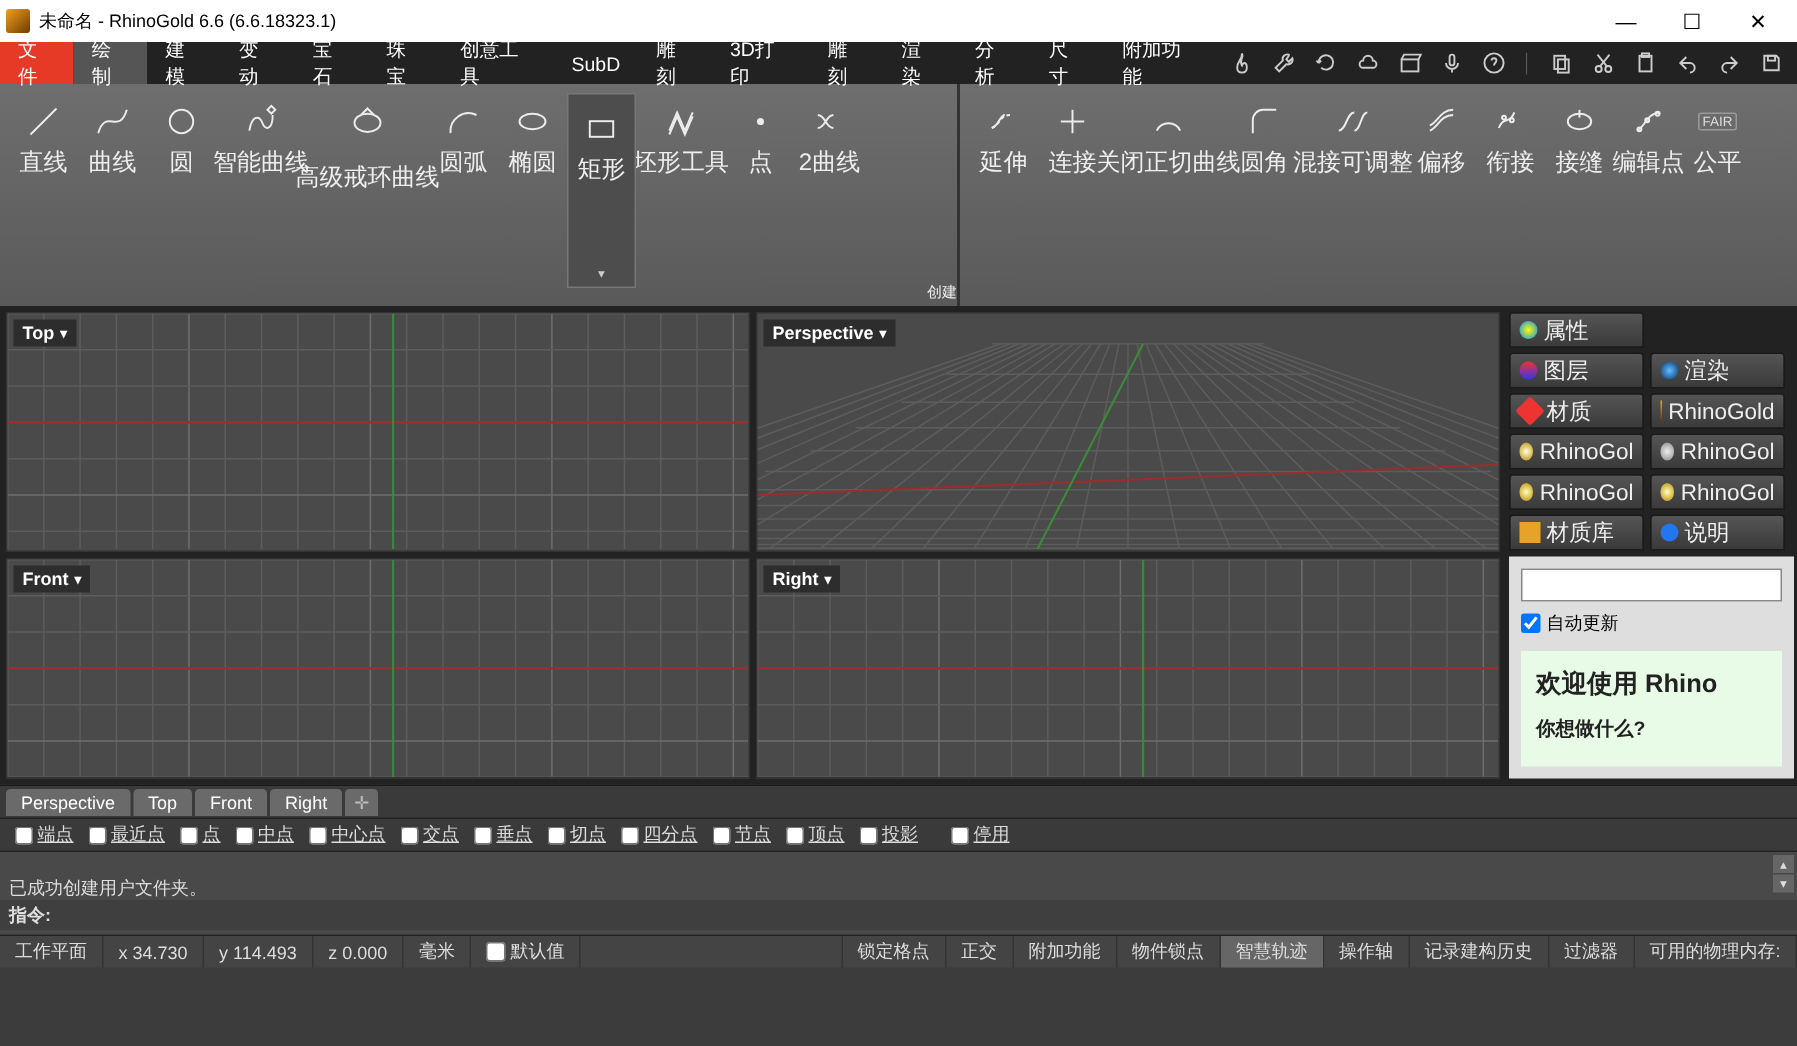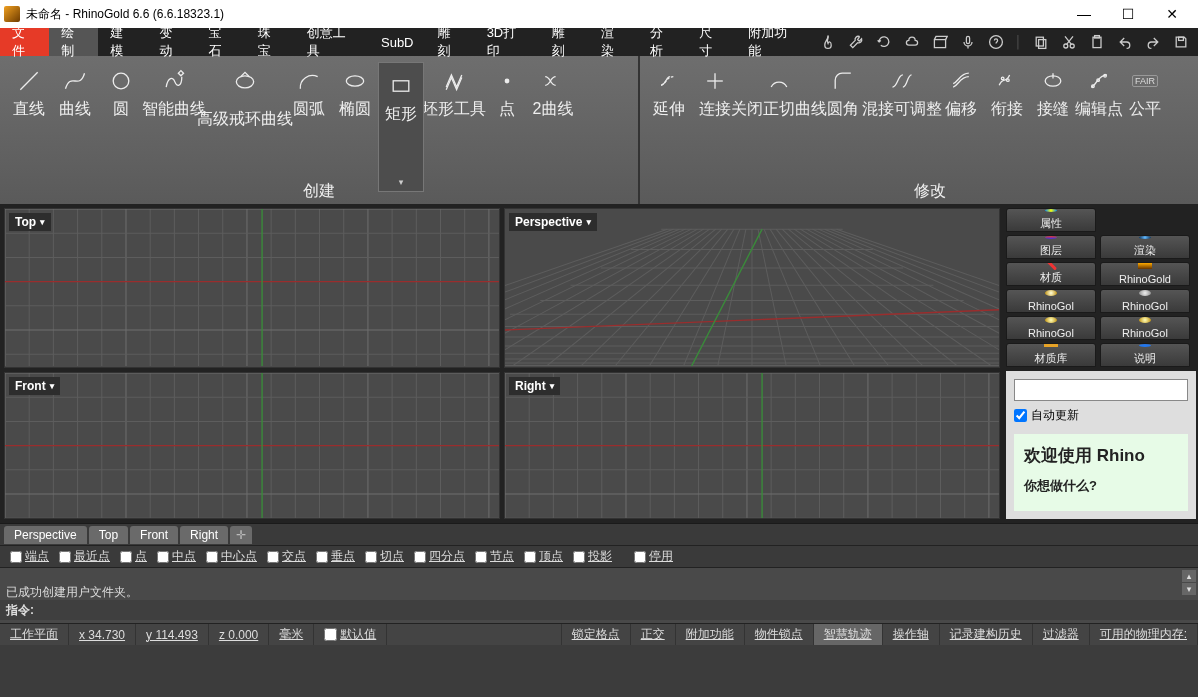--- a/index.html
+++ b/index.html
@@ -17,21 +17,21 @@
 .menubar .menuitem { padding:0 12px; display:flex; align-items:center; font-size:13px; color:#fff; }
 .menubar .file { background:#e63a27; }
 .menubar .active { background:#555; }
 .menubar .spacer { flex:1; }
 .menubar .righticons { display:flex; align-items:center; gap:10px; padding:0 8px; }
 .menubar .righticons .ico { width:18px; height:18px; display:flex; align-items:center; justify-content:center; color:#ccc; font-size:14px; }
 
 
 .ribbon { height:148px; background:linear-gradient(#6e6e6e,#5a5a5a); display:flex; }
 .ribbonGroup { display:flex; flex-direction:column; padding:6px 6px 0 6px; border-right:2px solid #333; position:relative; }
-.ribbonGroup .glabel { position:absolute; bottom:2px; left:0; right:0; text-align:center; font-size:16px; color:#eee; }
+.ribbonGroup .glabel { position:absolute; bottom:2px; left:0; right:0; text-align:right; font-size:10px; color:#eee; }
 .ribbonIcons { display:flex; flex-wrap:nowrap; align-items:flex-start; }
 .ribbtn { width:46px; display:flex; flex-direction:column; align-items:center; padding:4px 0; gap:4px; }
 .ribbtn.big { width:60px; }
 .ribbtn .ico { width:30px; height:30px; display:flex; align-items:center; justify-content:center; color:#ececec; }
 .ribbtn .lbl { font-size:16px; color:#eee; text-align:center; line-height:1.1; white-space:nowrap; }
 .ribbtn.highlight { background:#4d4d4d; border:1px solid #777; height:130px; justify-content:flex-start; padding-top:8px; position:relative; }
 .ribbtn.highlight .drop { position:absolute; bottom:4px; color:#ccc; font-size:9px; }
 .abc { color:#e84848; font-weight:bold; font-size:12px; }
 .fair { font-size:9px; color:#ddd; border:1px solid #999; padding:0 2px; border-radius:2px; }
 
@@ -43,21 +43,21 @@
 .vp .vtitle .arrow { font-size:9px; }
 .gridlines { position:absolute; inset:0; }
 .gridlines line { stroke:#5d5d5d; stroke-width:1; }
 .gridlines line.maj { stroke:#6e6e6e; }
 .gridlines line.axisX { stroke:#9a2d2d; stroke-width:1.4; }
 .gridlines line.axisY { stroke:#3a8a3a; stroke-width:1.4; }
 
 
 .rightpanel { width:194px; background:#222; display:flex; flex-direction:column; padding:4px 2px; gap:0; }
 .panelTabs { display:flex; flex-wrap:wrap; gap:3px 4px; }
-.ptab { height:24px; background:linear-gradient(#555,#3a3a3a); border:1px solid #1a1a1a; border-radius:3px 3px 0 0; display:flex; align-items:center; padding:0 6px; gap:4px; font-size:11px; color:#eee; width:90px; overflow:hidden; white-space:nowrap;flex-direction:column; }
+.ptab { height:24px; background:linear-gradient(#555,#3a3a3a); border:1px solid #1a1a1a; border-radius:3px 3px 0 0; display:flex; align-items:center; padding:0 6px; gap:4px; font-size:15px; color:#eee; width:90px; overflow:hidden; white-space:nowrap; }
 .ptab .dot { width:12px; height:12px; border-radius:50%; }
 .panelBody { background:#dedede; color:#000; margin-top:4px; padding:8px; flex:1; display:flex; flex-direction:column; gap:6px; }
 .panelBody input[type=text] { width:100%; height:22px; border:1px solid #888; padding:0 4px; background:#fff; }
 .panelBody label { display:flex; gap:4px; font-size:12px; }
 .welcome { background:#e7fbe7; padding:10px; font-weight:bold; font-size:17px; color:#222; margin-top:4px; flex:1; overflow:hidden; }
 .welcome .sub { font-size:13px; margin-top:10px; }
 
 
 .vptabs { height:22px; background:#3a3a3a; display:flex; align-items:center; gap:2px; padding:0 4px; border-top:1px solid #1a1a1a; }
 .vptab { background:#6a6a6a; color:#fff; padding:2px 10px; font-size:12px; border-radius:3px 3px 0 0; }
@@ -71,21 +71,21 @@
 
 .cmdarea { height:56px; background:#494949; border-top:1px solid #222; color:#ddd; font-size:12px; position:relative; }
 .cmdhist { padding:4px 6px; color:#ddd; height:16px; overflow:hidden; }
 .cmdhist2 { padding:0 6px 2px; color:#ddd; height:16px; }
 .cmdprompt { background:#3f3f3f; height:20px; display:flex; align-items:center; padding:0 6px; }
 .cmdprompt .lbl { font-weight:bold; }
 .cmdarea .scroll { position:absolute; right:2px; top:2px; display:flex; flex-direction:column; gap:1px; }
 .cmdarea .scroll span { width:14px; height:12px; background:#666; display:flex; align-items:center; justify-content:center; font-size:9px; }
 
 
-.status { height:22px; background:#444; display:flex; align-items:center; font-size:12px; color:#ddd; border-top:1px solid #222;text-decoration:underline; }
+.status { height:22px; background:#444; display:flex; align-items:center; font-size:12px; color:#ddd; border-top:1px solid #222; }
 .status .cell { padding:0 10px; border-right:1px solid #333; height:100%; display:flex; align-items:center; }
 .status .sep { flex:1; }
 .status .cell.active { background:#666; }
 .status .cell label { display:flex; align-items:center; gap:3px; }
 
 
 .ico svg { width:26px; height:26px; }
 .ico svg * { stroke:#ececec; stroke-width:1.5; fill:none; }
 .righticons svg { width:16px; height:16px; }
 .righticons svg * { stroke:#ccc; stroke-width:1.6; fill:none; }

